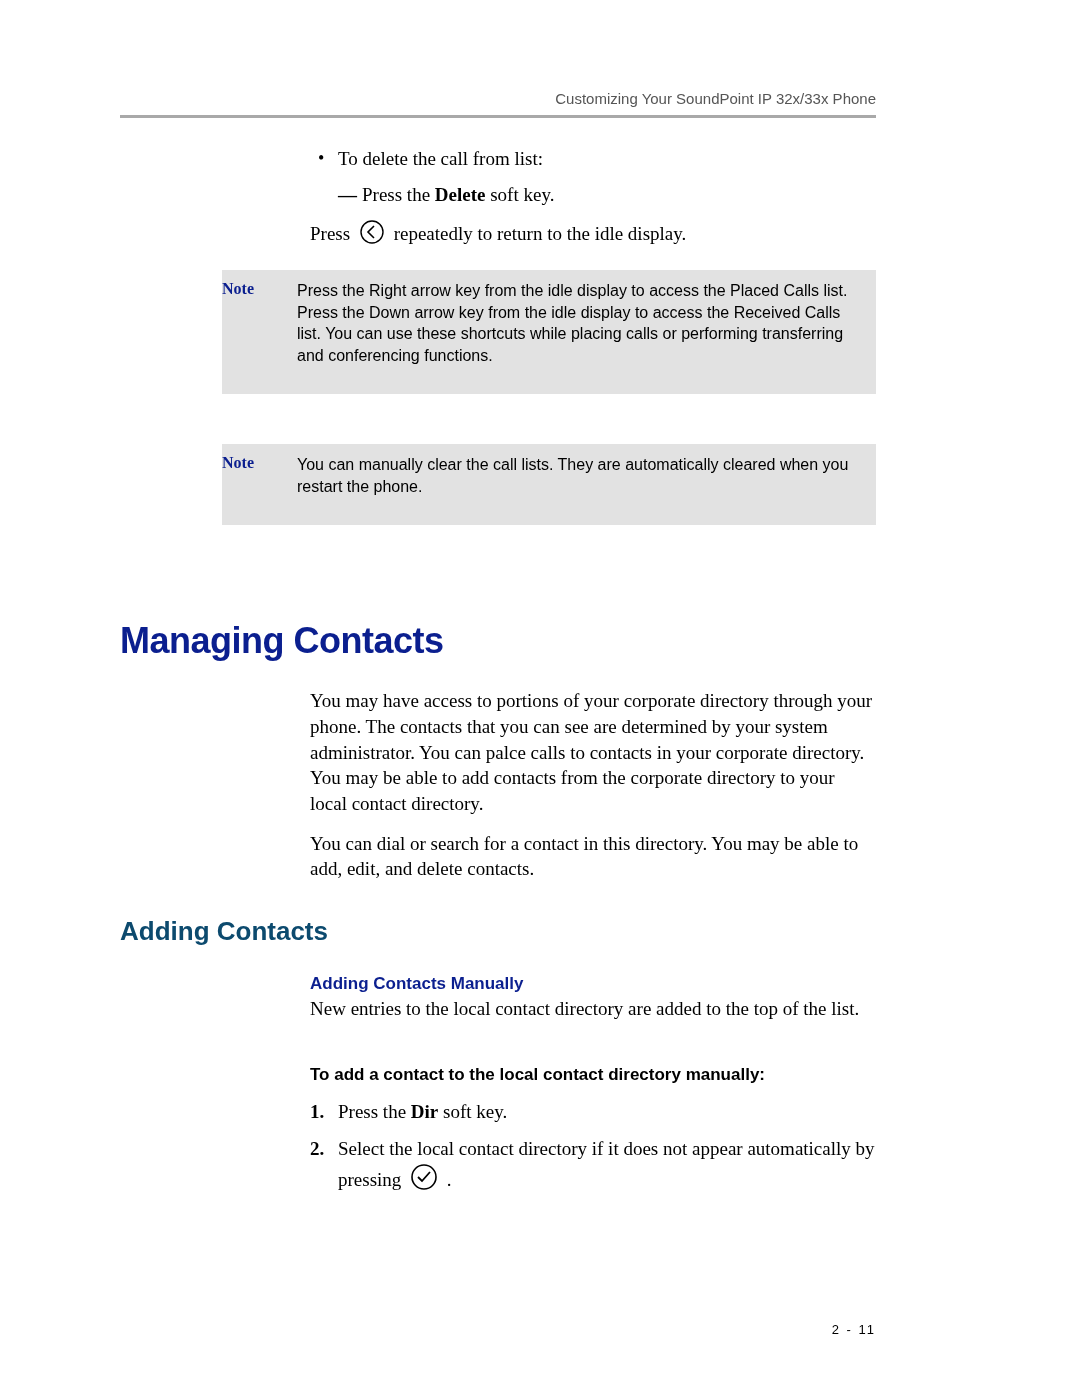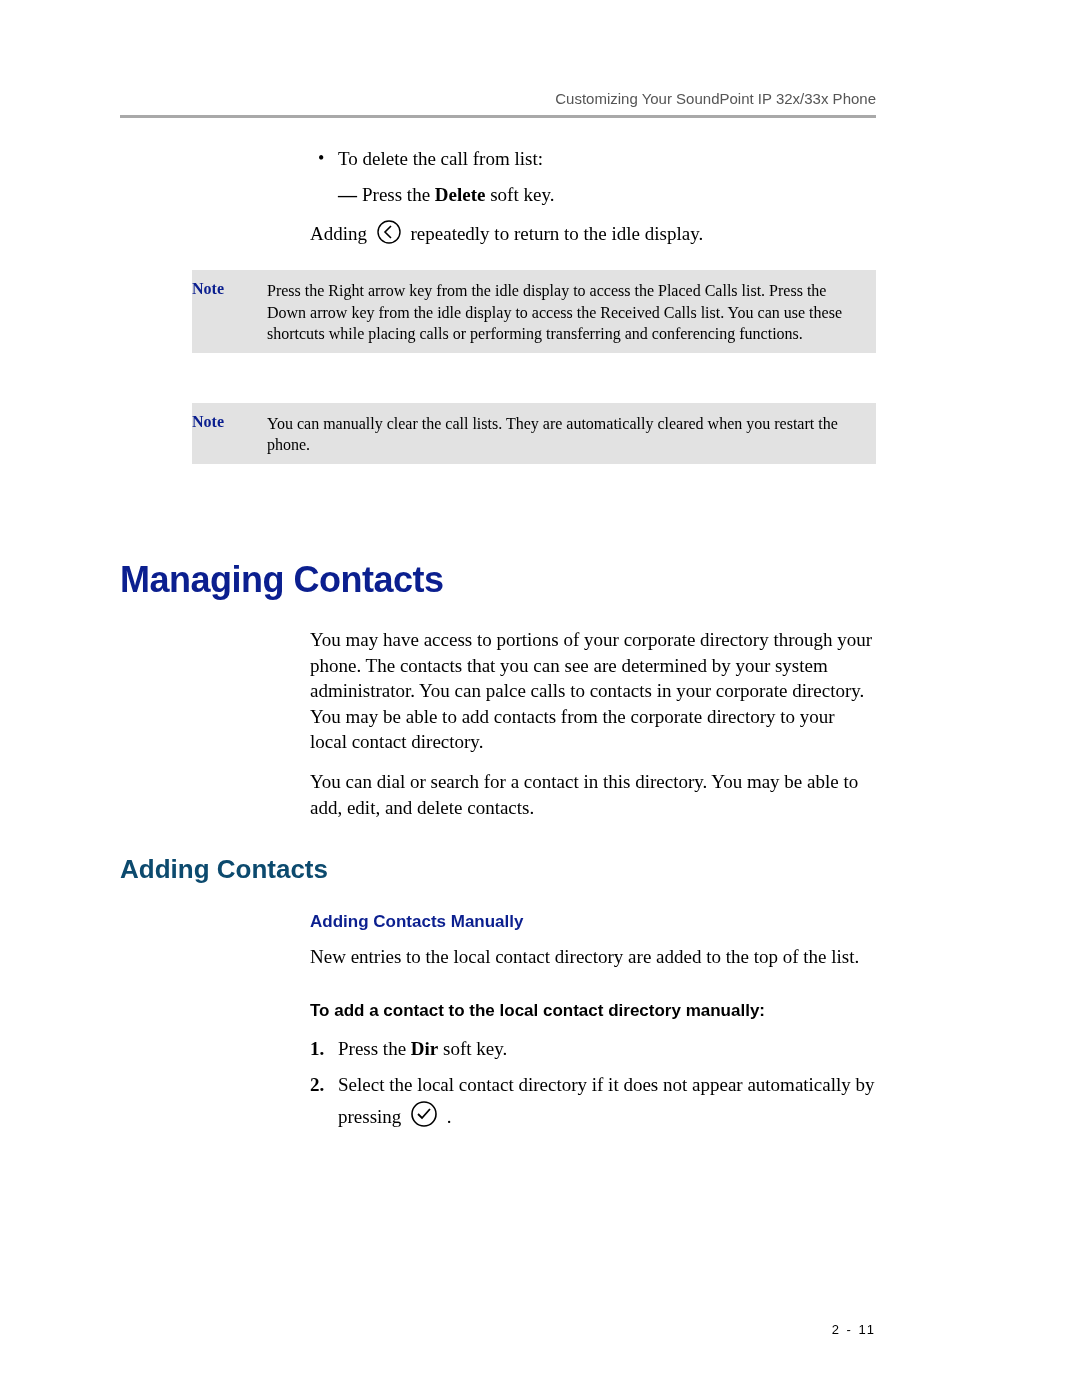--- a/index.html
+++ b/index.html
@@ -57,38 +57,38 @@
     left: 28px;
     top: 0;
     font-weight: bold;
   }
   .after-press {
     margin-bottom: 18px;
   }
   .note-block {
     display: flex;
     background: #e2e2e2;
-    margin-left: 72px;
+    margin-left: 102px;
     margin-right: 0;
     margin-bottom: 10px;
     padding: 0;
   }
   .note-label {
     width: 75px;
     flex: 0 0 75px;
     padding: 10px 0 10px 0;
     font-weight: bold;
     color: #0b1f8f;
     font-size: 16px;
     font-family: "Palatino Linotype", Georgia, serif;
   }
   .note-body {
     flex: 1;
-    padding: 10px 22px 8px 0;
-    font-family: Liberation Serif, serif;
+    padding: 10px 22px 28px 0;
+    font-family: Liberation Sans, sans-serif;
     font-size: 16px;
     line-height: 1.35;
     color: #000;
   }
   .note-gap { height: 40px; }
   h1.section {
     color: #0b1f8f;
     font-family: Arial, Helvetica, sans-serif;
     font-weight: 600;
     font-size: 36px;
@@ -104,28 +104,27 @@
     font-size: 26px;
     margin-top: 34px;
     margin-bottom: 18px;
   }
   h3.minihead {
     color: #0b1f8f;
     font-family: Arial, Helvetica, sans-serif;
     font-weight: bold;
     font-size: 17px;
     margin-top: 26px;
-    margin-bottom: 10px;
   }
   h4.task {
     font-family: Arial, Helvetica, sans-serif;
     font-weight: bold;
     font-size: 17px;
     color: #000;
-    margin-top: 30px;
+    margin-top: 42px;
     margin-bottom: 12px;
   }
   .numlist {
     list-style: none;
     padding: 0;
     margin: 0;
   }
   .numlist li {
     position: relative;
     padding-left: 28px;
@@ -162,21 +161,21 @@
 
   <div class="running-head">Customizing Your SoundPoint IP 32x/33x Phone</div>
   <div class="rule"></div>
 
   <div class="body-area">
     <div class="bullet-1">To delete the call from list:</div>
     <div class="bullet-2">
       <span>Press the </span><span class="softkey">Delete</span><span> soft key.</span>
     </div>
     <div class="after-press">
-      <span>Adding </span>
+      <span>Press </span>
       <span class="icon-circle">
         <svg width="26" height="26" viewBox="0 0 26 26">
           <circle cx="13" cy="13" r="11" fill="none" stroke="#000" stroke-width="1.4"></circle>
           <path d="M15 7 L9 13 L15 19" fill="none" stroke="#000" stroke-width="1.6"></path>
         </svg>
       </span>
       <span> repeatedly to return to the idle display.</span>
     </div>
   </div>
 

